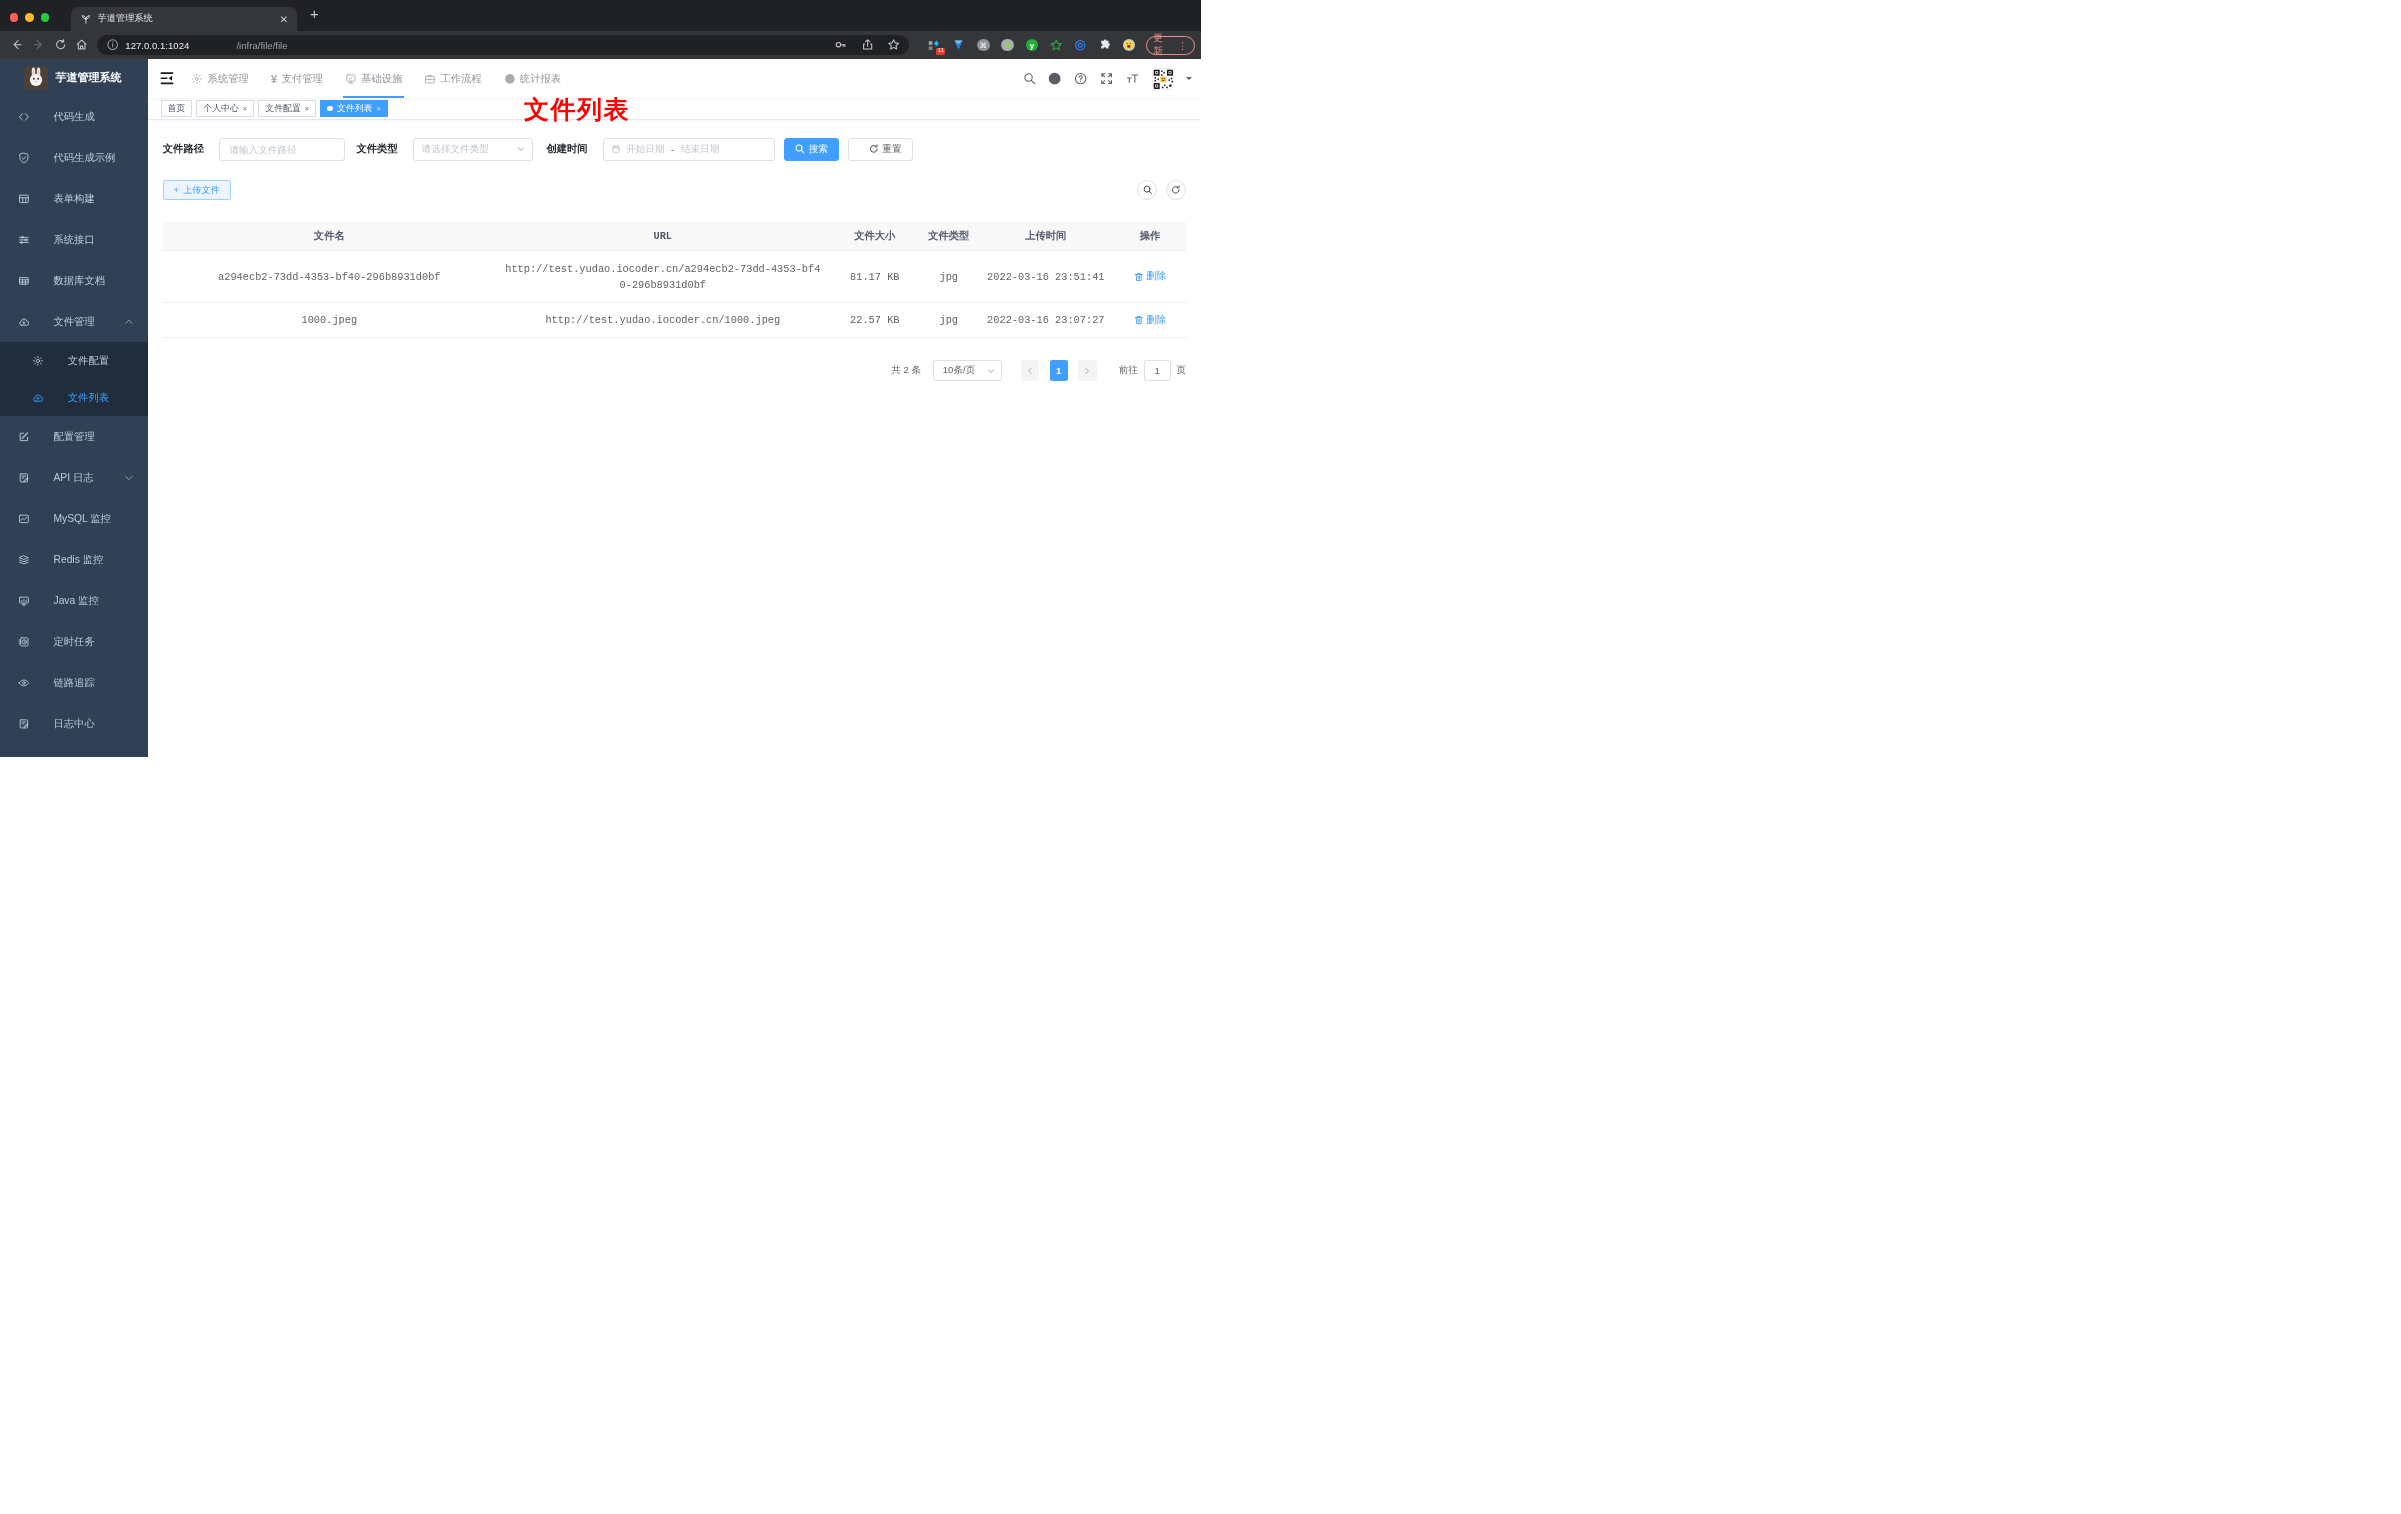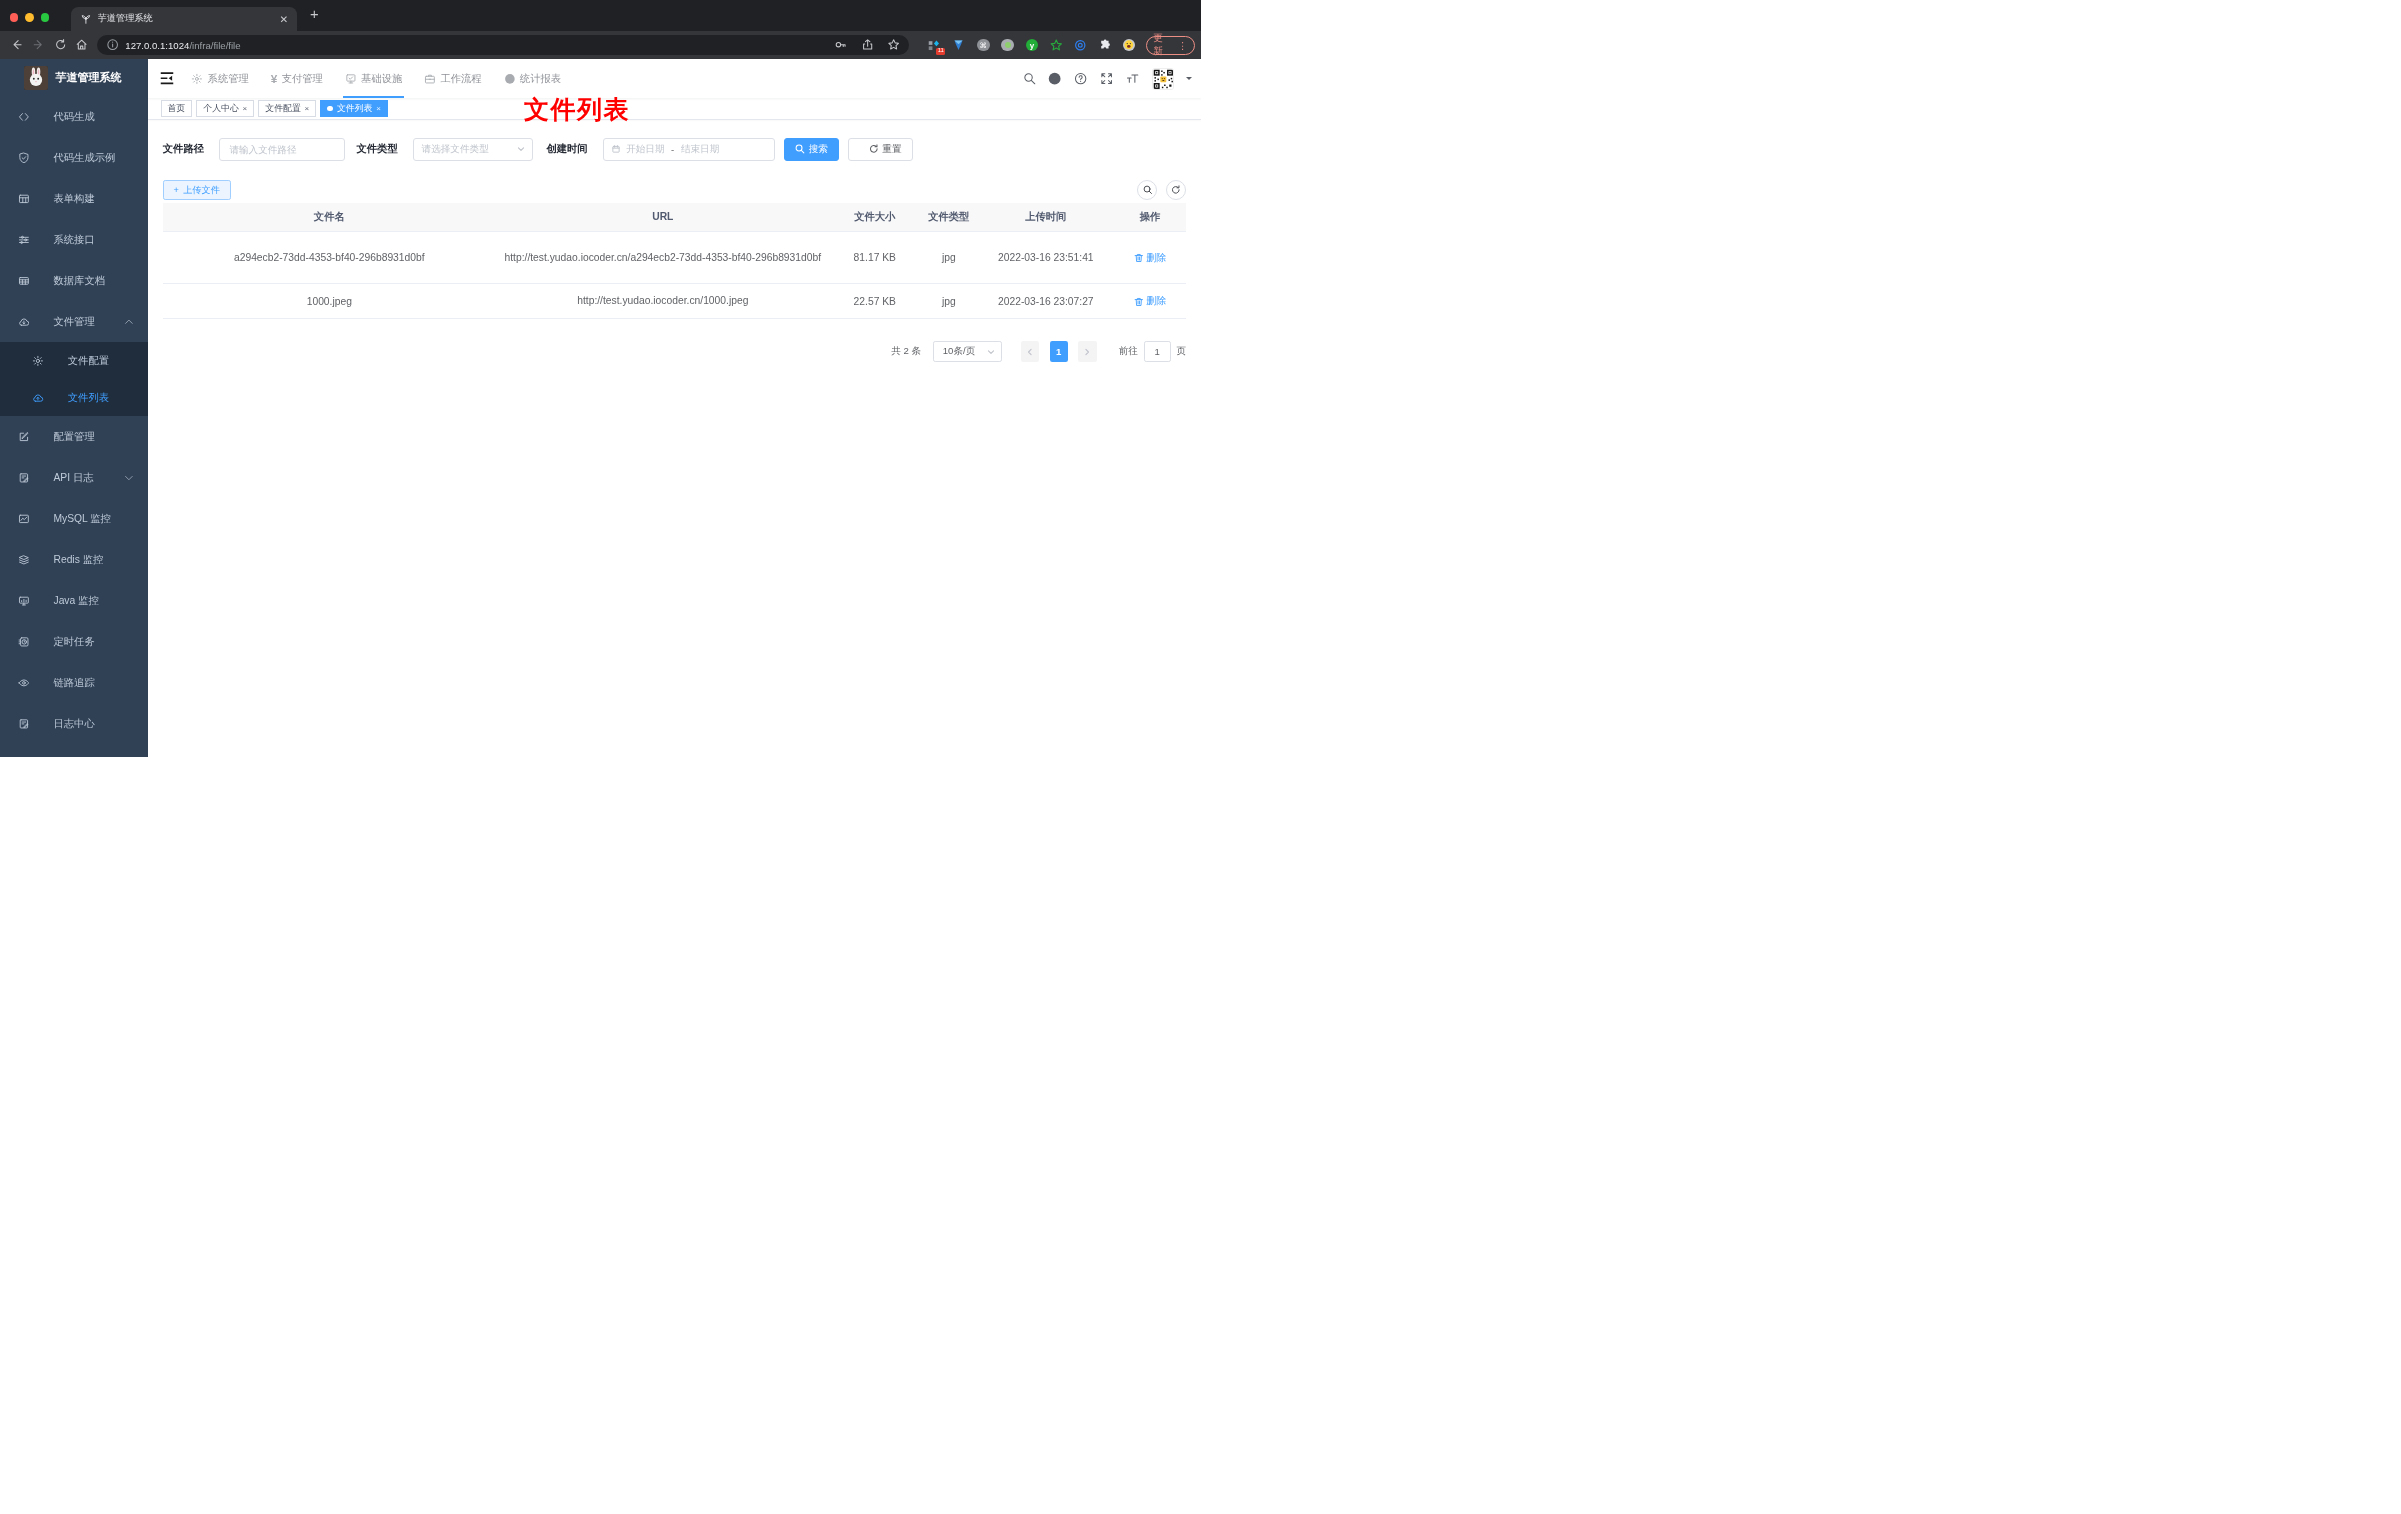--- a/index.html
+++ b/index.html
@@ -18,21 +18,21 @@
   .tab .title { flex:1; white-space:nowrap; overflow:hidden; }
   .tab-close { color:#c6c8cc; font-size:10.3px; }
   .newtab { position:absolute; left:310px; top:5.9px; color:#c6c8cc; font-size:14.8px; font-weight:300; }
   .toolbar { height:28px; background:#35363a; display:flex; align-items:center; padding:0 5.9px; }
   .navbtn { width:22px; height:20.7px; display:flex; align-items:center; justify-content:center; color:#c6c8cc; }
   .navbtn.dim { color:#6b6e73; }
   .omnibox { width:821px; height:20.7px; margin-left:4.4px; background:#202124; border-radius:10.3px;
              display:flex; align-items:center; padding:0 8.9px; gap:5.9px; }
   .omni-info { color:#9aa0a6; }
   .url { font-size:9.6px; color:#e8eaed; flex:1; white-space:nowrap; }
-  .url .path { color:#9aa0a6; }
+  .url .path { color:#9aa0a6;margin-left:47px; }
   .omni-ic { color:#c6c8cc; margin-left:7.4px; }
   .exts { display:flex; align-items:center; gap:11.8px; margin-left:19px; }
   .ext { width:12.5px; height:12.5px; position:relative; display:flex; align-items:center; justify-content:center; }
   .badge { position:absolute; right:-4.4px; bottom:-3.7px; background:#e33b2e; color:#fff; font-size:5.9px;
            padding:0.7px 1.5px; border-radius:1.5px; line-height:1; }
   .circ { width:12.5px; height:12.5px; border-radius:50%; display:flex; align-items:center; justify-content:center; }
   .update-pill { margin-left:10.3px; border:1.1px solid #ec8e84; color:#ec8e84; border-radius:9.6px;
                  height:19px; display:flex; align-items:center; gap:5.9px; padding:0 6.6px; font-size:9.6px; }
   .vdots { letter-spacing:0; font-size:9.6px; }
 
@@ -102,21 +102,21 @@
 
   .action-row { margin-top:19px; display:flex; align-items:center; }
   .btn-upload { height:20.7px; background:#ecf5ff; border:0.7px solid #a0cfff; color:#409eff;
                 border-radius:2.2px; font-size:9.2px; padding:0 9.6px; gap:4.4px; display:inline-flex; align-items:center; }
   .row-tools { margin-left:auto; display:flex; gap:8.9px; }
   .tool-circle { width:20px; height:20px; border-radius:50%; border:0.7px solid #dcdfe6; color:#46494e;
                  display:flex; align-items:center; justify-content:center; background:#fff; }
   .tic { width:9.6px; height:9.6px; }
   .tic * { stroke:currentColor; fill:none; stroke-width:1.3; stroke-linecap:round; }
 
-  .table { margin-top:3px; width:100%; font-size:10.3px; }
+  .table { margin-top:22px; width:100%; font-size:10.3px;font-family:Liberation Mono, monospace; }
   .tr { display:flex; align-items:center; border-bottom:0.7px solid #ebeef5; color:#606266; }
   .tr.thead { background:#f8f8f9; color:#515a6e; font-weight:bold; height:29px; border-bottom:0.7px solid #ebeef5; }
   .td { text-align:center; padding:0 7.4px; }
   .c1 { width:333px; } .c2 { width:334px; word-break:break-all; line-height:16px; }
   .c3 { width:90px; } .c4 { width:58px; } .c5 { width:136px; } .c6 { flex:1; }
   .tr.r1 { height:52px; } .tr.r2 { height:35px; }
   .del-link { color:#409eff; display:inline-flex; align-items:center; gap:3px; font-size:10px; cursor:pointer; }
   .dic { width:9.6px; height:9.6px; }
   .dic * { stroke:currentColor; fill:none; stroke-width:1.2; stroke-linecap:round; stroke-linejoin:round; }
 

